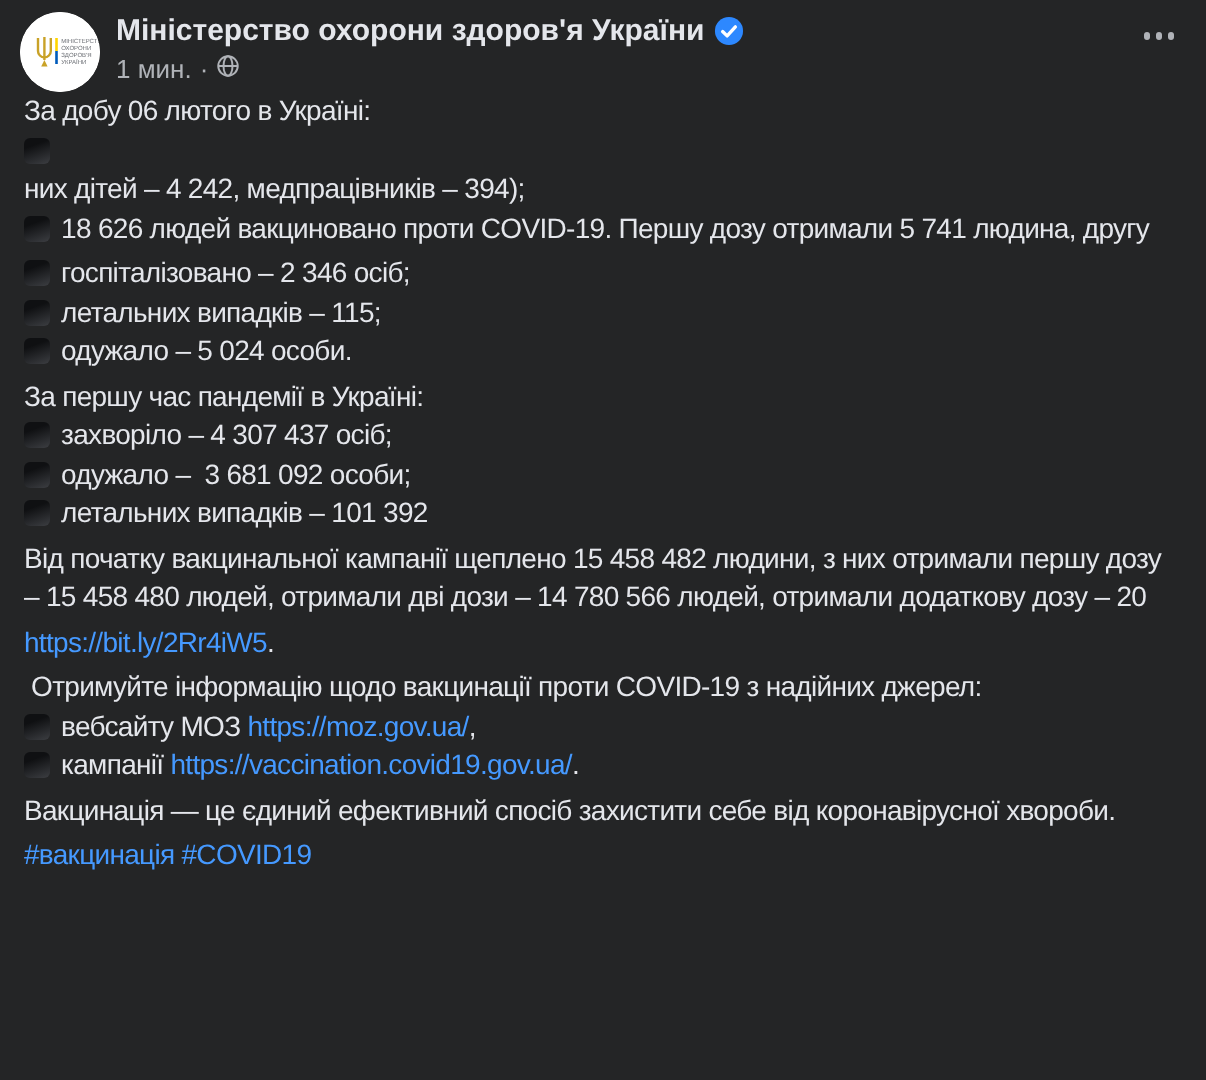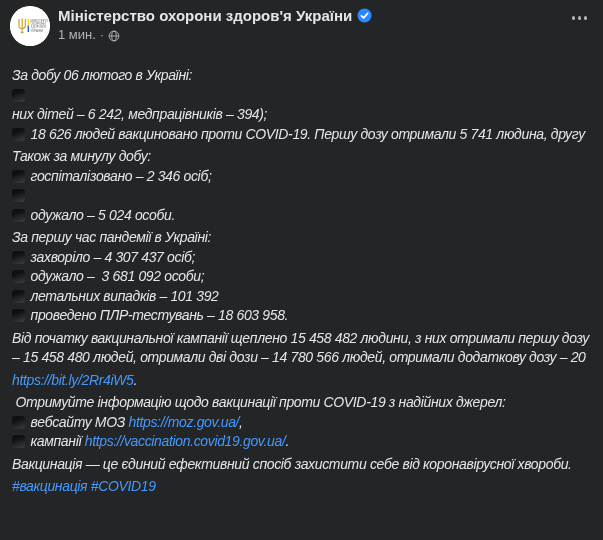--- a/index.html
+++ b/index.html
@@ -16,31 +16,31 @@
   
   .header{display:flex;align-items:flex-start;padding:6px 12px 0 10px;}
   .avatar{
     width:40px;height:40px;border-radius:50%;overflow:hidden;flex:0 0 40px;
     background:#fff;cursor:pointer;
   }
   .header-text{margin-left:8px;flex:1 1 auto;min-width:0;}
   .title-row{display:flex;align-items:center;gap:5px;margin-top:1px;}
   .page-name{font-size:15px;font-weight:bold;color:var(--text);cursor:pointer;white-space:nowrap;}
   .verified{display:inline-flex;align-items:center;color:var(--badge);}
-  .meta-row{display:flex;align-items:flex-end;gap:4px;margin-top:3px;font-size:13px;color:var(--muted);}
+  .meta-row{display:flex;align-items:flex-start;gap:4px;margin-top:3px;font-size:13px;color:var(--muted);}
   .meta-row .globe{display:inline-flex;color:var(--muted);}
   .more-btn{
     margin-left:auto;display:flex;align-items:center;gap:2.5px;
     padding:10px 4px;cursor:pointer;border-radius:50%;
   }
   .more-btn .d{width:3.5px;height:3.5px;border-radius:50%;background:var(--muted);}
   
   .content{
-    margin-top:20px;padding:0 12px;
-    font-size:14px;line-height:19.5px;letter-spacing:-0.35px;color:var(--text);font-style:italic;
+    margin-top:0;padding:0 12px;
+    font-size:14px;line-height:19.5px;letter-spacing:-0.35px;color:var(--text);
   }
   .para{margin:0 0 3px 0;}
   .line{white-space:pre;overflow:hidden;}
   .bullet{
     display:inline-block;width:13px;height:13px;border-radius:3px;
     background:linear-gradient(160deg,#0f1012 30%,#3c3e42 100%);
     vertical-align:-2px;margin-right:2px;
   }
   .link{color:var(--link);text-decoration:none;cursor:pointer;}
 </style>
@@ -100,35 +100,33 @@
       <span class="d"></span>
       <span class="d"></span>
       <span class="d"></span>
     </div>
   </div>
 
   <div class="content" id="post-content">
       <div class="para">
         <div class="line"><span>За добу 06 лютого в Україні:</span></div>
         <div class="line"><span class="bullet"></span></div>
-        <div class="line"><span>них дітей – 6 242, медпрацівників – 394);</span></div>
+        <div class="line"><span>них дітей – 4 242, медпрацівників – 394);</span></div>
         <div class="line"><span class="bullet"></span><span> 18 626 людей вакциновано проти COVID-19. Першу дозу отримали 5 741 людина, другу</span></div>
       </div>
       <div class="para">
-        <div class="line"><span>Також за минулу добу:</span></div>
         <div class="line"><span class="bullet"></span><span> госпіталізовано – 2 346 осіб;</span></div>
-        <div class="line"><span class="bullet"></span></div>
+        <div class="line"><span class="bullet"></span><span> летальних випадків – 115;</span></div>
         <div class="line"><span class="bullet"></span><span> одужало – 5 024 особи.</span></div>
       </div>
       <div class="para">
         <div class="line"><span>За першу час пандемії в Україні:</span></div>
         <div class="line"><span class="bullet"></span><span> захворіло – 4 307 437 осіб;</span></div>
         <div class="line"><span class="bullet"></span><span> одужало –  3 681 092 особи;</span></div>
         <div class="line"><span class="bullet"></span><span> летальних випадків – 101 392</span></div>
-        <div class="line"><span class="bullet"></span><span> проведено ПЛР-тестувань – 18 603 958.</span></div>
       </div>
       <div class="para">
         <div class="line"><span>Від початку вакцинальної кампанії щеплено 15 458 482 людини, з них отримали першу дозу</span></div>
         <div class="line"><span>– 15 458 480 людей, отримали дві дози – 14 780 566 людей, отримали додаткову дозу – 20</span></div>
       </div>
       <div class="para">
         <div class="line"><a class="link" href="#">https://bit.ly/2Rr4iW5</a><span>.</span></div>
       </div>
       <div class="para">
         <div class="line"><span> Отримуйте інформацію щодо вакцинації проти COVID-19 з надійних джерел:</span></div>

